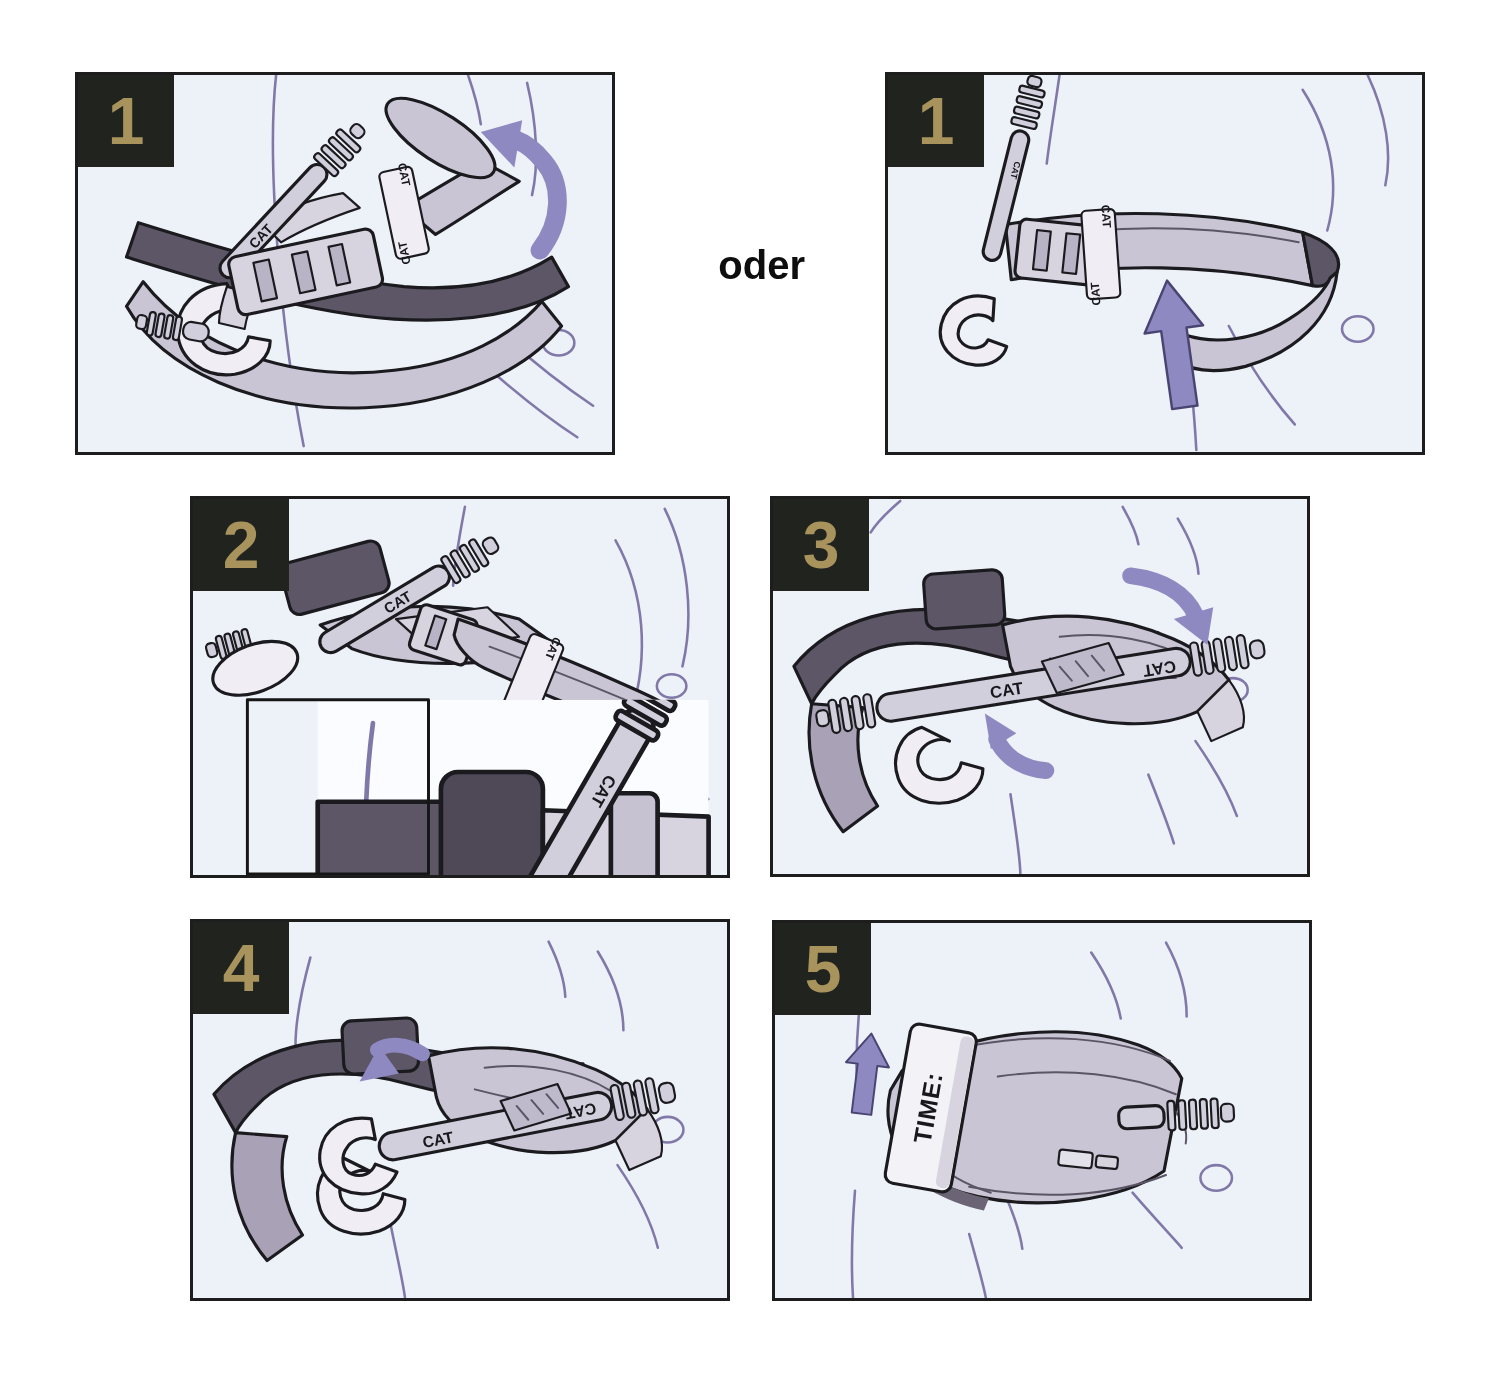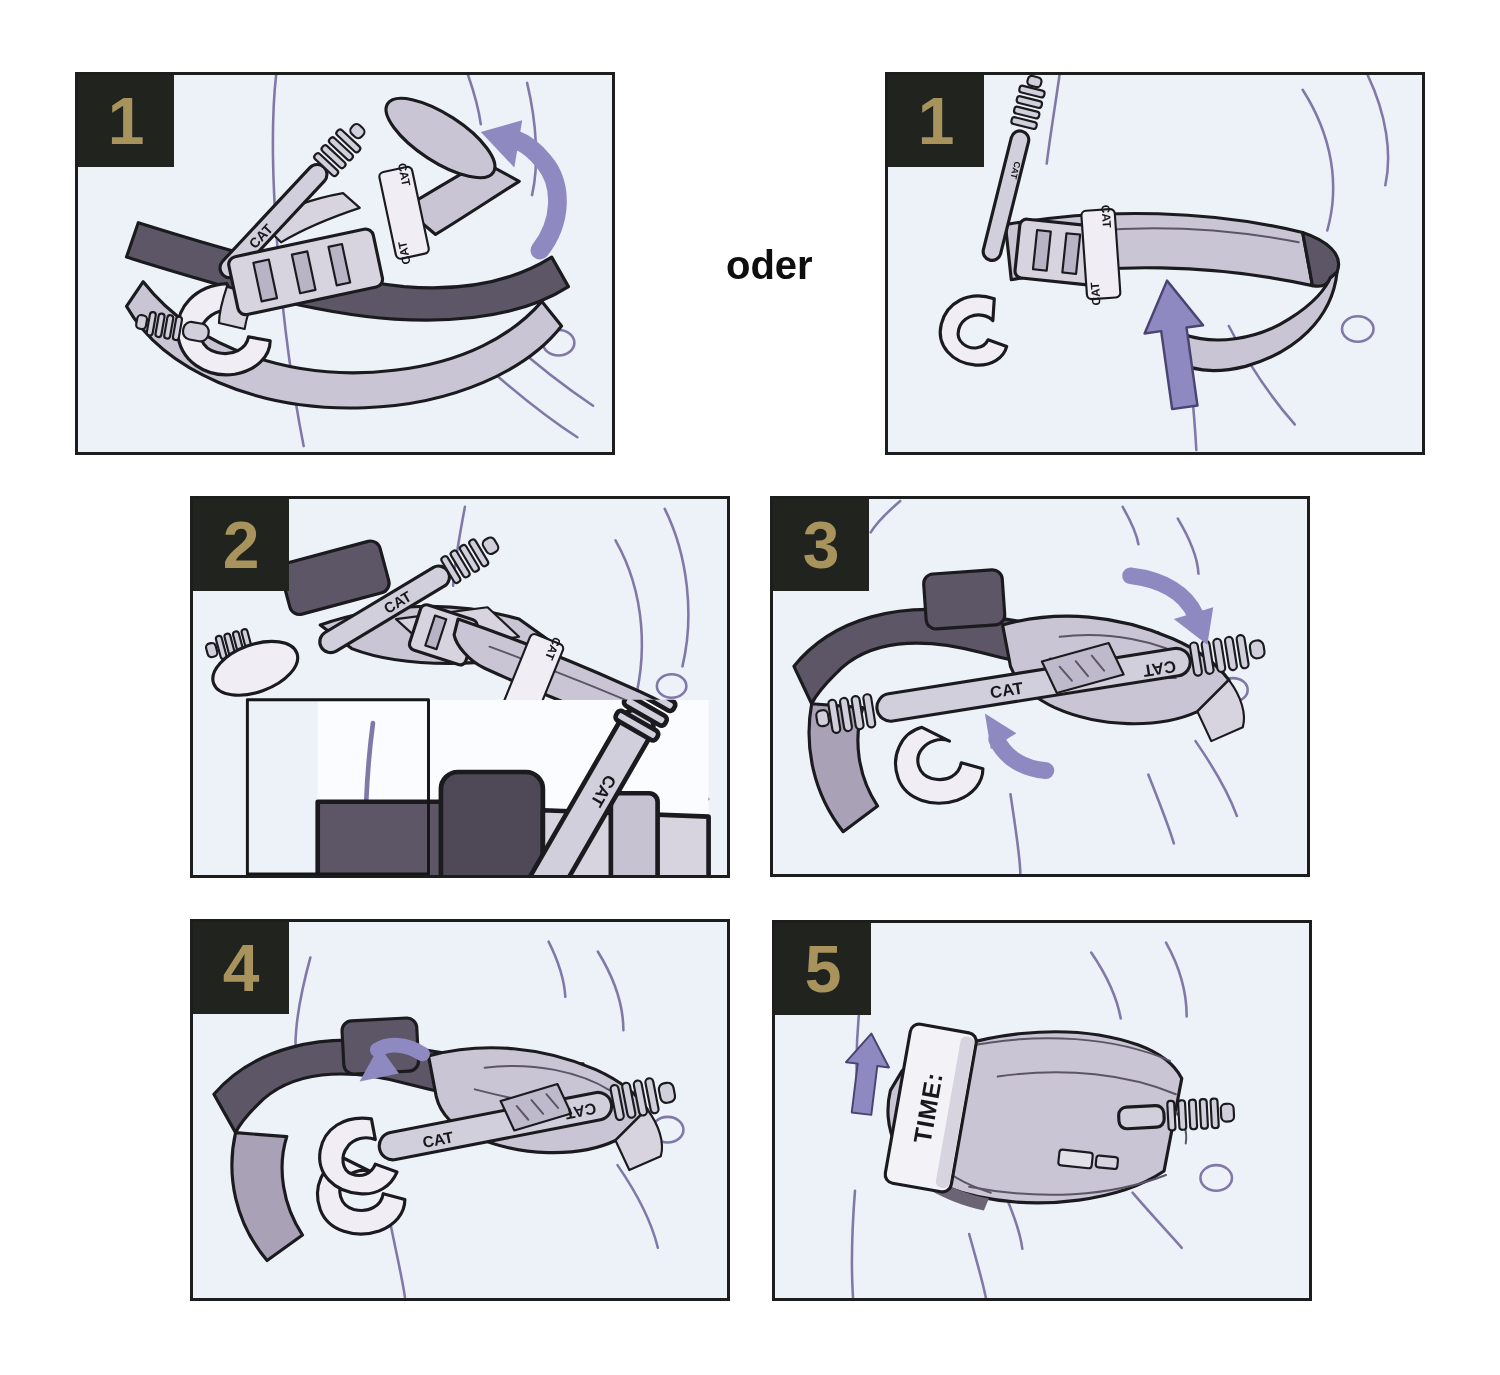--- a/index.html
+++ b/index.html
@@ -14,21 +14,21 @@
   .panel svg { position:absolute; left:0; top:0; width:100%; height:100%; display:block; }
   .badge {
     position:absolute; left:0; top:0; width:96px; height:92px;
     background:#20231e; display:flex; align-items:center; justify-content:center; z-index:5;
   }
   .badge span {
     color:#a8935c; font-size:66px; font-weight:bold; line-height:1;
     font-family:"Liberation Sans", sans-serif;
   }
   .oder {
-    position:absolute; left:726px; top:243px; width:100px; text-align:left;
+    position:absolute; left:705px; top:243px; width:100px; text-align:right;
     font-size:40px; font-weight:bold; color:#0e0e0e;
   }
   
   path, rect, ellipse, polygon, line { stroke-linejoin:round; stroke-linecap:round; }
   .ink   { stroke:#1b1b1f; stroke-width:3.2; }
   .ink2  { stroke:#1b1b1f; stroke-width:2.2; }
   .leg   { stroke:#8078a8; stroke-width:2.6; fill:none; }
   .legl  { stroke:#8078a8; stroke-width:2.2; fill:none; }
   .fold  { stroke:#5b5566; stroke-width:2; fill:none; }
   .bandL { fill:#c9c5d4; }

